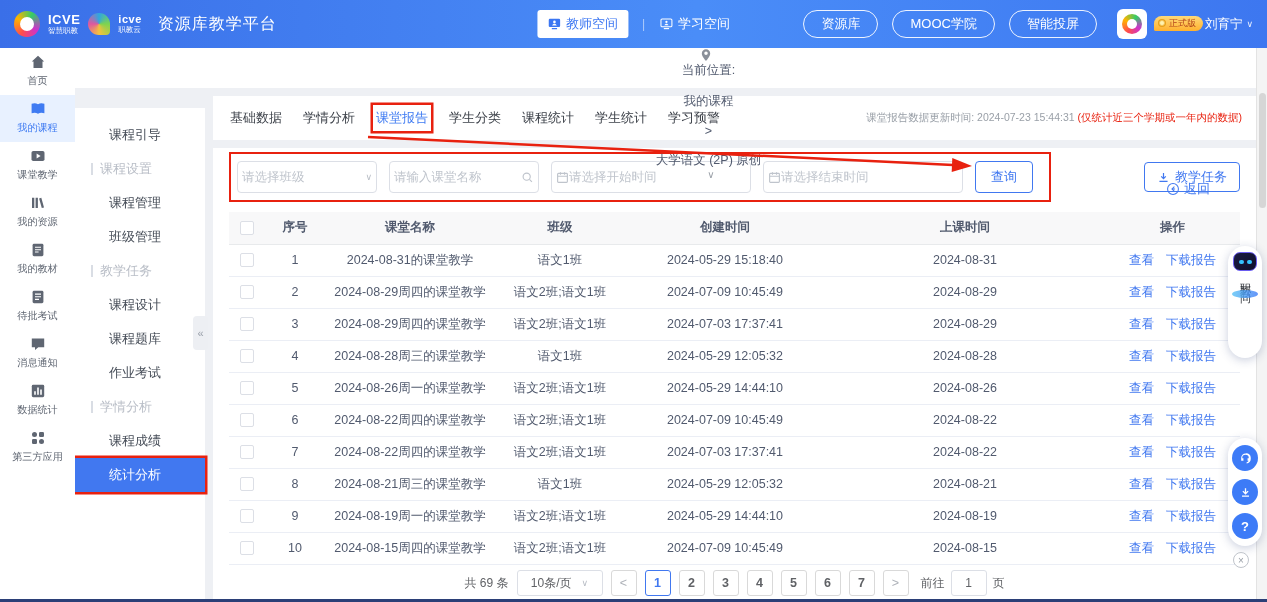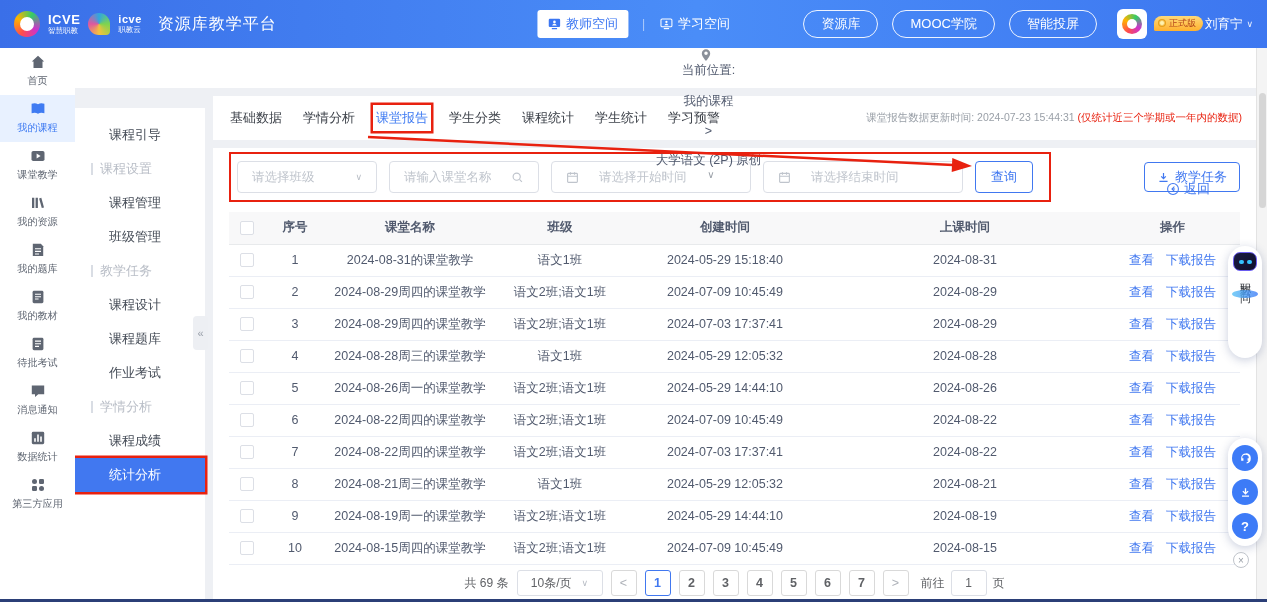--- a/index.html
+++ b/index.html
@@ -87,21 +87,21 @@
   .tab { margin-right:15px; font-size:13px; color:#3a3f47; cursor:pointer; padding:4px 3px; white-space:nowrap; }
   .tab.active { color:#3f7bf2; box-shadow:0 0 0 2.5px var(--red); }
   .update-info { margin-left:auto; font-size:10.5px; color:#9aa0a8; white-space:nowrap; }
   .update-note { color:var(--red); }
 
   .main-card { background:#fff; margin-top:8px; height:454px; padding:4px 16px 0; position:relative; }
   .filter-row { display:flex; align-items:flex-start; }
   .red-box { display:flex; align-items:center; gap:12px;
     border:2.5px solid var(--red); padding:7px 16px 7px 6px; }
   .field { height:32px; border:1px solid #dcdfe6; border-radius:4px; background:#fff;
-    display:flex; align-items:center; color:#bfc4cc; font-size:12.5px; padding:0 14px; gap:20px; }
+    display:flex; align-items:center; color:#bfc4cc; font-size:12.5px; padding:0 4px; gap:0; }
   .field svg { width:13px; height:13px; stroke:#bfc4cc; fill:none; stroke-width:1.4; flex:none; }
   .select-class { width:140px; justify-content:space-between; cursor:pointer; }
   .search-wrap { width:150px; } .date-wrap { width:200px; }
   .field input { border:none; outline:none; flex:1; min-width:0; font:inherit; color:#333; background:transparent; }
   .field input::placeholder { color:#bfc4cc; }
   .query-btn { height:32px; width:58px; border:1px solid var(--accent); color:var(--accent);
     background:#fff; border-radius:4px; font-size:13px; cursor:pointer; font-family:inherit; }
   .batch-btn { margin-left:auto; margin-top:10px; height:30px; padding:0 12px;
     border:1px solid var(--accent); color:var(--accent); border-radius:4px; background:#fff;
     display:flex; align-items:center; gap:5px; font-size:13px; cursor:pointer; }
@@ -273,27 +273,20 @@
       <span class="ps-label">课堂教学</span>
     </div>
     <div class="ps-item">
       <span class="ps-icon"><svg viewBox="0 0 16 16">
           <path d="M2 2.8h2.3V13H2zM5.6 2.8h2.3V13H5.6zM9.1 3.4l2.2-.6 2.7 9.6-2.2.6z"></path>
         </svg></span>
       <span class="ps-label">我的资源</span>
     </div>
     <div class="ps-item">
       <span class="ps-icon"><svg viewBox="0 0 16 16">
-          <path d="M2.8 1.8h8l2.4 2.4V14H2.8z"></path>
-          <path fill="#fff" d="M5 6.2h6v1.1H5zM5 8.8h6v1.1H5zM5 11.4h4v1.1H5z"></path>
-        </svg></span>
-      <span class="ps-label">我的题库</span>
-    </div>
-    <div class="ps-item">
-      <span class="ps-icon"><svg viewBox="0 0 16 16">
           <rect x="2.6" y="1.8" width="10.8" height="12.4" rx="1.4"></rect>
           <path fill="#fff" d="M5 4.8h6v1H5zM5 7.2h6v1H5zM5 9.6h3.6v1H5z"></path>
         </svg></span>
       <span class="ps-label">我的教材</span>
     </div>
     <div class="ps-item">
       <span class="ps-icon"><svg viewBox="0 0 16 16">
           <rect x="2.6" y="1.8" width="10.8" height="12.4" rx="1.4"></rect>
           <path fill="#fff" d="M5 4.6h6v1.1H5zM5 7.2h6v1.1H5zM5 9.8h4v1.1H5z"></path>
         </svg></span>

